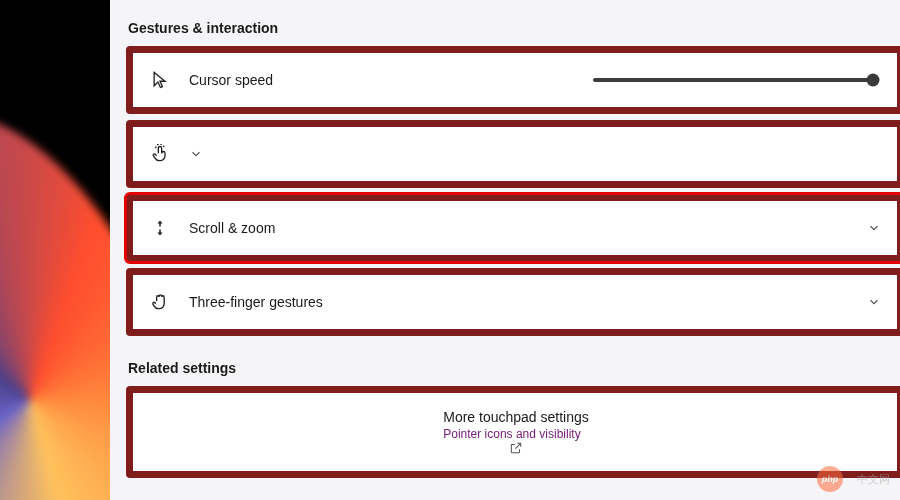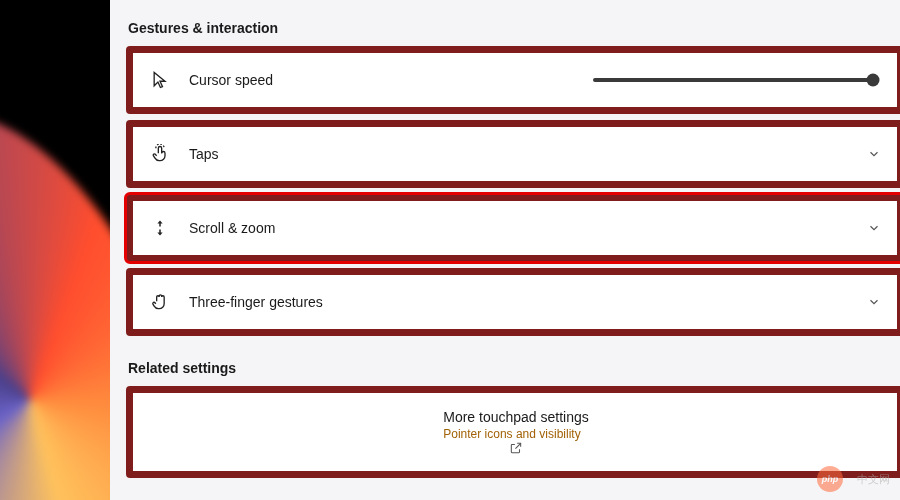--- a/index.html
+++ b/index.html
@@ -82,21 +82,21 @@
       flex-shrink: 0;
       margin-right: 18px;
     }
     .card-label {
       font-size: 14px;
       color: #1a1a1a;
       flex: 1;
     }
     .card-sub {
       font-size: 12px;
-      color: #a16207;
+      color: #701a75;
       margin-top: 2px;
     }
     .card-text-col {
       flex: 1;
       display: flex;
       flex-direction: column;
     }
     .chevron {
       width: 14px;
       height: 14px;
@@ -184,21 +184,20 @@
   </div>
 
   <div class="card">
     <span class="card-icon">
       <svg viewBox="0 0 24 24" width="20" height="20" fill="none" stroke="currentColor" stroke-width="1.6">
         <path d="M10 11 V5 a2 2 0 0 1 4 0 V11"></path>
         <path d="M14 11 a2 2 0 0 1 4 0 V14 a6 6 0 0 1 -6 6 h-1 a6 6 0 0 1 -5 -3 l-2 -3 a1.5 1.5 0 0 1 2 -2 l2 2"></path>
         <path d="M7 5 a5 5 0 0 1 10 0" stroke-dasharray="2 2"></path>
       </svg>
     </span>
-    <span class="card-label">Taps</span>
     <span class="chevron">
       <svg viewBox="0 0 24 24" width="14" height="14" fill="none" stroke="currentColor" stroke-width="2">
         <path d="M6 9 L12 15 L18 9"></path>
       </svg>
     </span>
   </div>
 
   <div class="card highlight">
     <span class="card-icon">
       <svg viewBox="0 0 24 24" width="18" height="18" fill="currentColor">

